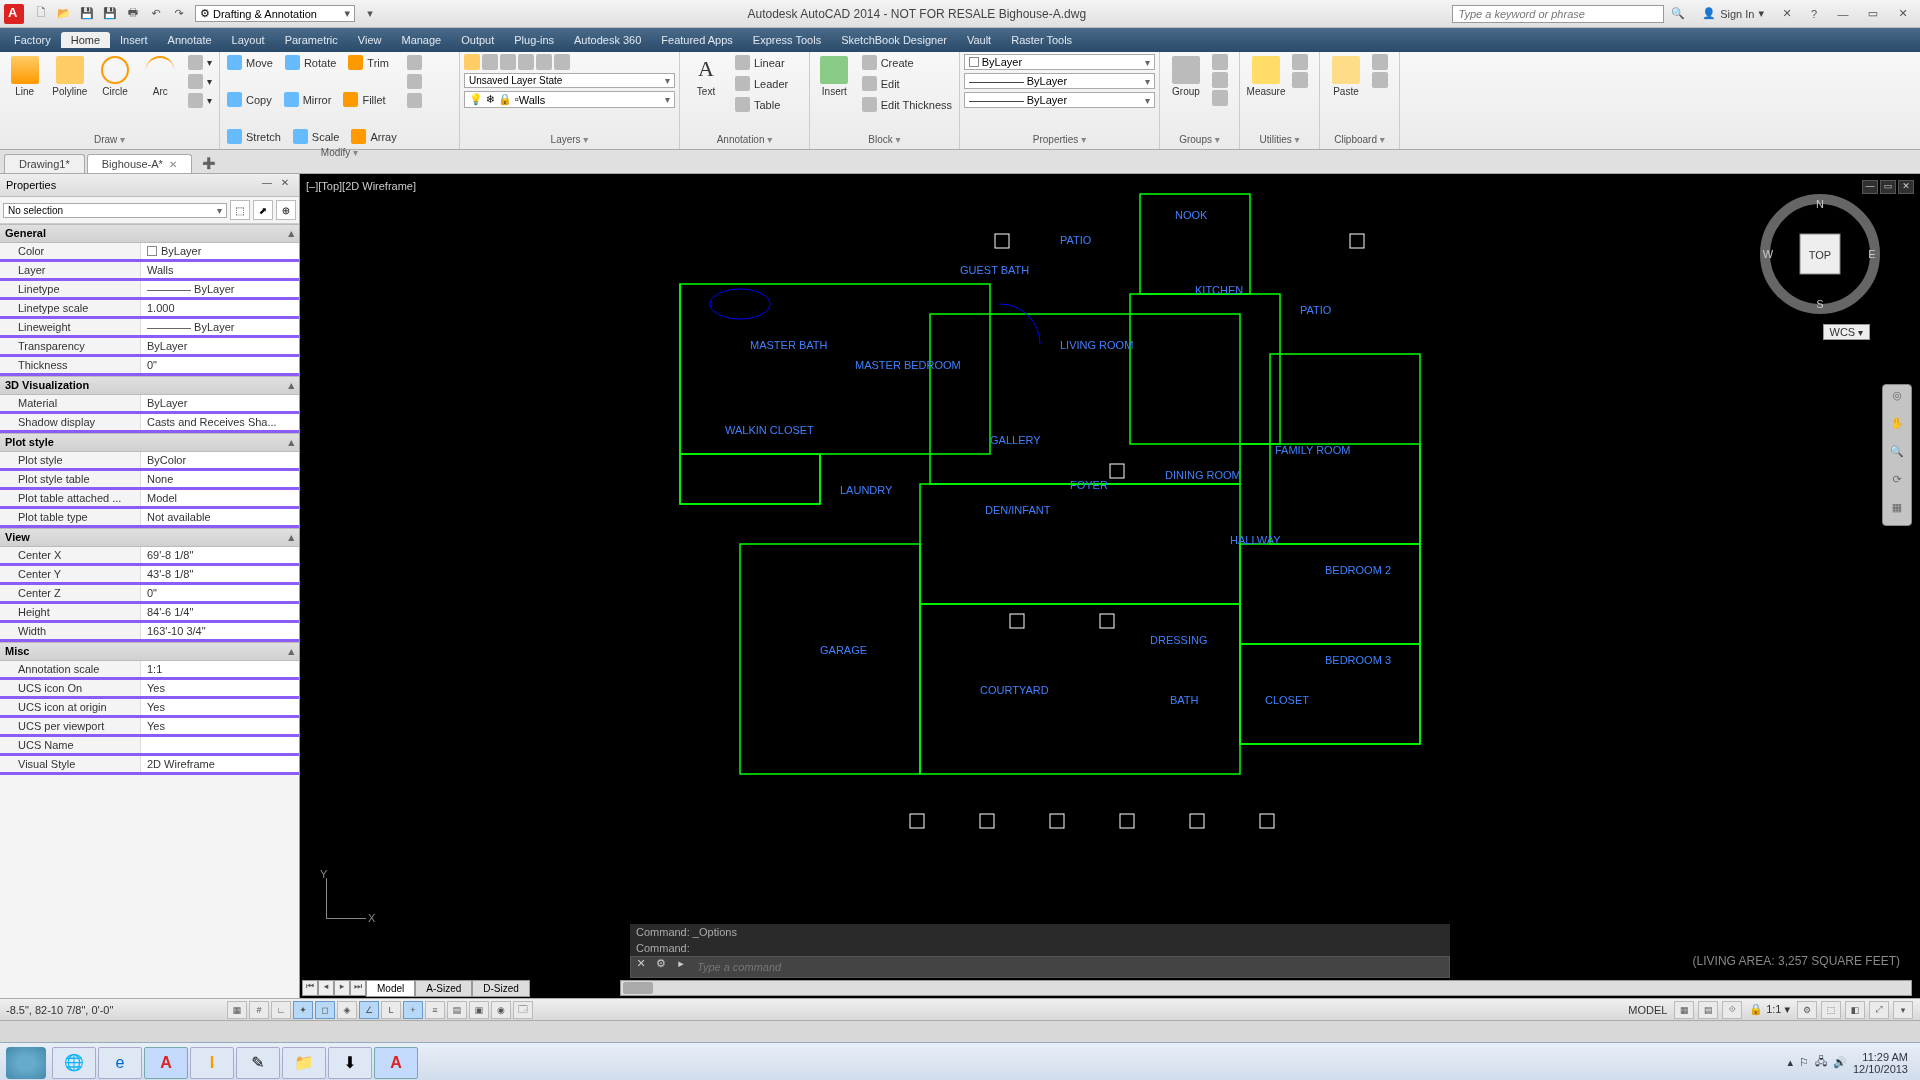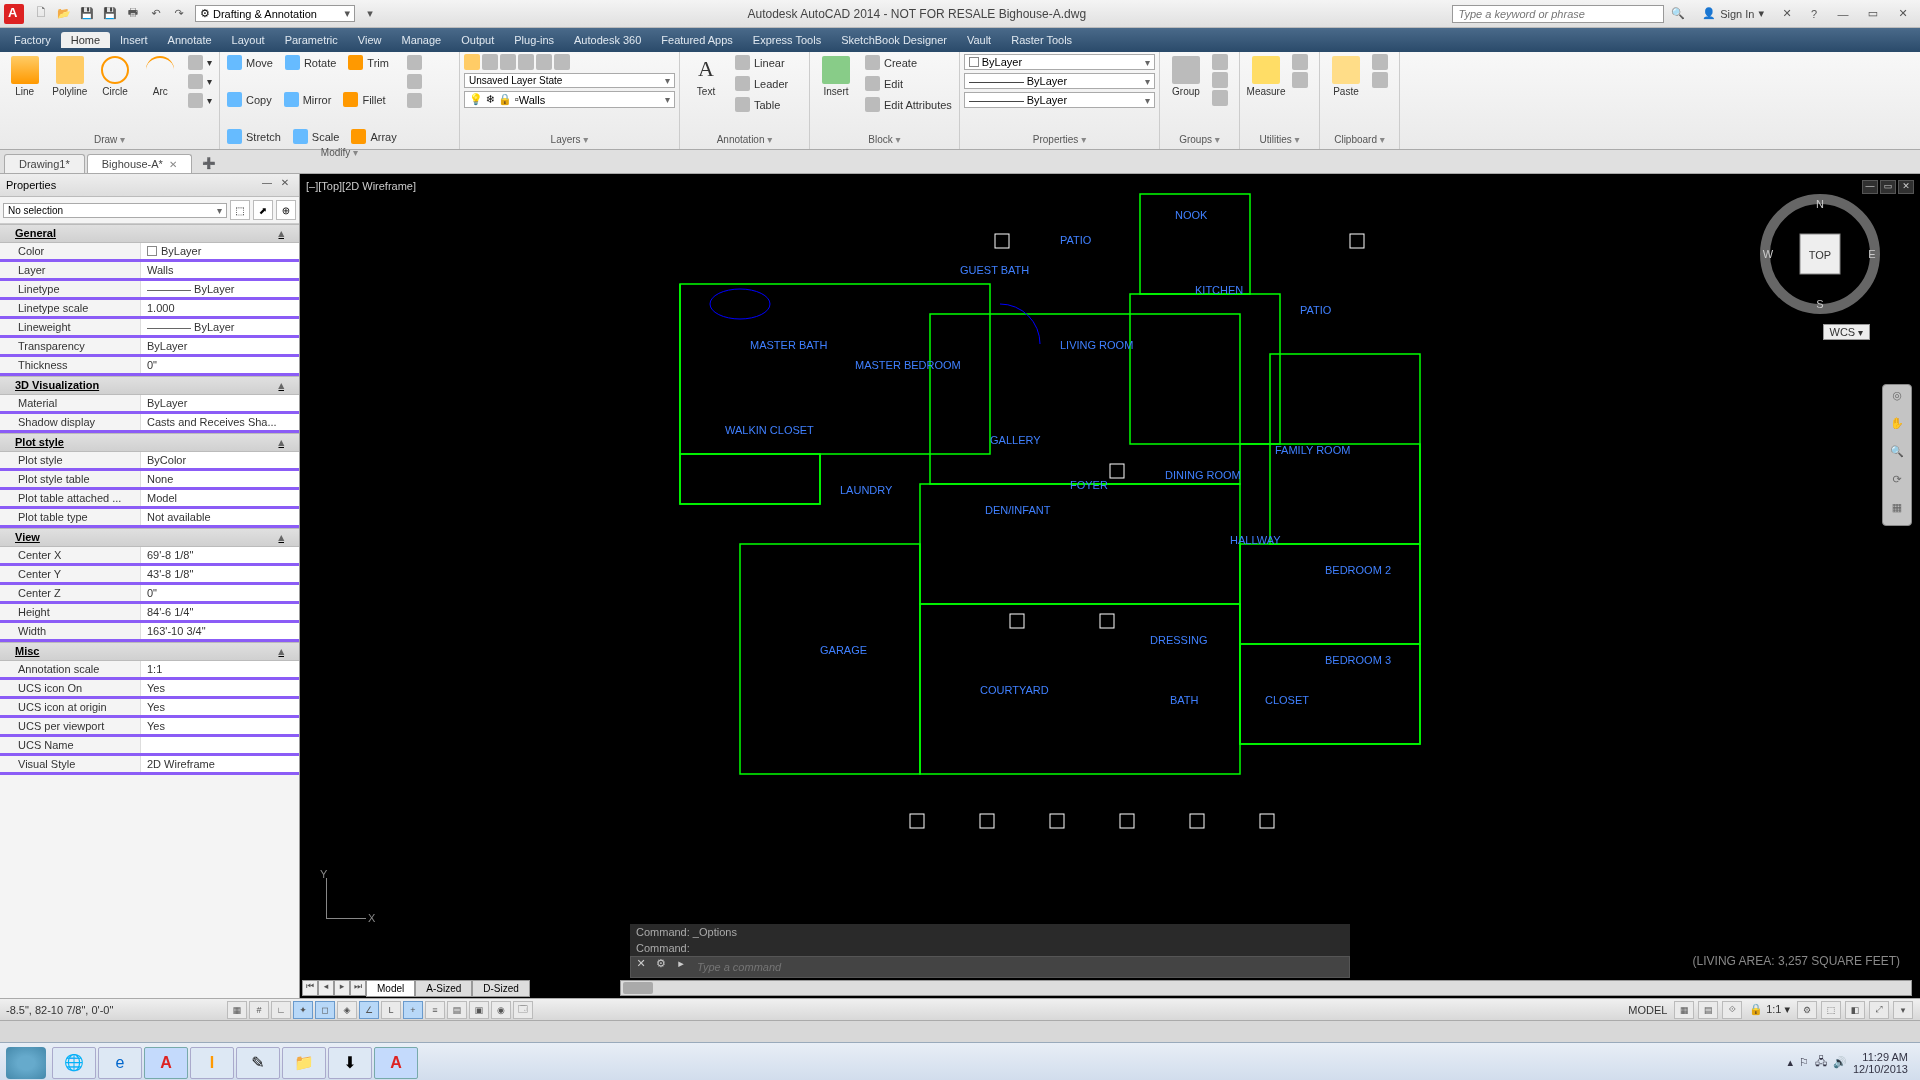--- a/index.html
+++ b/index.html
@@ -38,39 +38,39 @@
 .file-tab .close { color:#888; font-size:10px; }
 .newtab { padding:3px 8px; color:#666; cursor:pointer; }
 .workspace { display:flex; height:calc(100% - 28px - 22px - 98px - 24px - 22px - 22px - 40px); }
 .props-panel { width:300px; background:#f4f4f4; border-right:1px solid #999; display:flex; flex-direction:column; }
 .props-title { background:linear-gradient(#eee,#ddd); padding:3px 6px; border-bottom:1px solid #bbb; display:flex; align-items:center; font-size:12px; }
 .props-title span:first-child { flex:1; }
 .props-title .pbtn { width:16px; height:16px; margin-left:2px; cursor:pointer; color:#555; text-align:center; font-size:10px; }
 .props-toolbar { padding:3px; display:flex; align-items:center; gap:3px; border-bottom:1px solid #ccc; }
 .props-toolbar .dd { flex:1; min-width:auto; }
 .props-toolbar .pbtn { width:20px; height:20px; border:1px solid #bbb; background:#fff; cursor:pointer; font-size:10px; display:flex; align-items:center; justify-content:center; }
-.prop-section { background:linear-gradient(#e0e0e0,#d0d0d0); padding:2px 15px; font-weight:bold; border-top:1px solid #bbb; border-bottom:1px solid #bbb; display:flex;text-decoration:underline; }
+.prop-section { background:linear-gradient(#e0e0e0,#d0d0d0); padding:2px 5px; font-weight:bold; border-top:1px solid #bbb; border-bottom:1px solid #bbb; display:flex; }
 .prop-section::after { content:"▴"; margin-left:auto; color:#666; }
 .prop-row { display:flex; border-bottom:3px solid #8b5cf6; }
 .prop-row .k { width:140px; padding:2px 6px 2px 18px; color:#333; background:#f4f4f4; }
 .prop-row .v { flex:1; padding:2px 6px; background:#fff; border-left:1px solid #ddd; color:#333; display:flex; align-items:center; gap:4px; }
 .color-swatch { width:10px; height:10px; border:1px solid #888; background:#fff; }
 .canvas-wrap { flex:1; position:relative; background:#000; overflow:hidden; }
 .viewport-label { position:absolute; top:6px; left:6px; color:#ccc; font-size:11px; }
 .room-label { position:absolute; color:#4080ff; font-family:Arial; font-size:11px; white-space:nowrap; }
 .linesvg { position:absolute; inset:0; }
 .nav-cube { position:absolute; top:20px; right:40px; width:120px; height:120px; }
 .wcs-badge { position:absolute; top:150px; right:50px; background:#eee; border:1px solid #999; padding:1px 6px; font-size:10px; color:#333; }
 .nav-bar { position:absolute; top:210px; right:8px; width:30px; background:rgba(230,230,230,0.85); border:1px solid #888; border-radius:4px; padding:4px 0; display:flex; flex-direction:column; align-items:center; gap:8px; }
 .nav-bar .nb { width:20px; height:20px; color:#666; text-align:center; cursor:pointer; }
 .vp-controls { position:absolute; top:6px; right:6px; display:flex; gap:2px; }
 .vp-controls .vb { width:16px; height:14px; background:rgba(60,60,60,0.8); color:#ccc; font-size:9px; text-align:center; cursor:pointer; border:1px solid #555; }
 .ucs-icon { position:absolute; left:20px; bottom:70px; color:#888; font-size:11px; }
 .living-area { position:absolute; right:20px; bottom:30px; color:#888; font-size:12px; }
-.cmd-area { position:absolute; left:330px; bottom:20px; width:720px; }
+.cmd-area { position:absolute; left:330px; bottom:20px; width:820px; }
 .cmd-history { background:rgba(60,60,60,0.7); color:#aaa; padding:2px 6px; font-size:11px; }
 .cmd-line { background:rgba(80,80,80,0.85); display:flex; align-items:center; border:1px solid #555; }
 .cmd-line .cb { width:20px; height:20px; color:#ccc; text-align:center; cursor:pointer; }
 .cmd-line input { flex:1; background:transparent; border:none; color:#ccc; padding:2px 6px; font-style:italic; outline:none; }
 .model-tabs { position:absolute; left:2px; bottom:0; height:20px; display:flex; align-items:center; }
 .model-tabs .nav { width:16px; height:16px; border:1px solid #999; background:#eee; color:#555; font-size:9px; text-align:center; cursor:pointer; }
 .model-tabs .mtab { padding:2px 10px; border:1px solid #999; background:#ddd; font-size:10px; cursor:pointer; }
 .model-tabs .mtab.active { background:#fff; }
 .hscroll { position:absolute; left:320px; right:8px; bottom:2px; height:16px; background:#ddd; border:1px solid #999; }
 .hscroll .thumb { position:absolute; left:2px; top:1px; width:30px; height:12px; background:#aaa; border-radius:2px; }
@@ -278,21 +278,21 @@
         <div class="small-btn">
             <span class="ico"></span>
             <span>Create</span>
           </div>
         <div class="small-btn">
             <span class="ico"></span>
             <span>Edit</span>
           </div>
         <div class="small-btn">
             <span class="ico"></span>
-            <span>Edit Attributes</span>
+            <span>Edit Thickness</span>
           </div>
       </div>
     </div>
     <div class="panel-label">Block</div>
   </div>
   <div class="panel" style="width:200px">
     <div class="panel-body">
         <div class="col" style="gap:3px;width:100%">
       <div class="dd"><span class="color-swatch"></span>&nbsp;<span>ByLayer</span></div>
       <div class="dd"><span>—————</span>&nbsp;<span>ByLayer</span></div>

